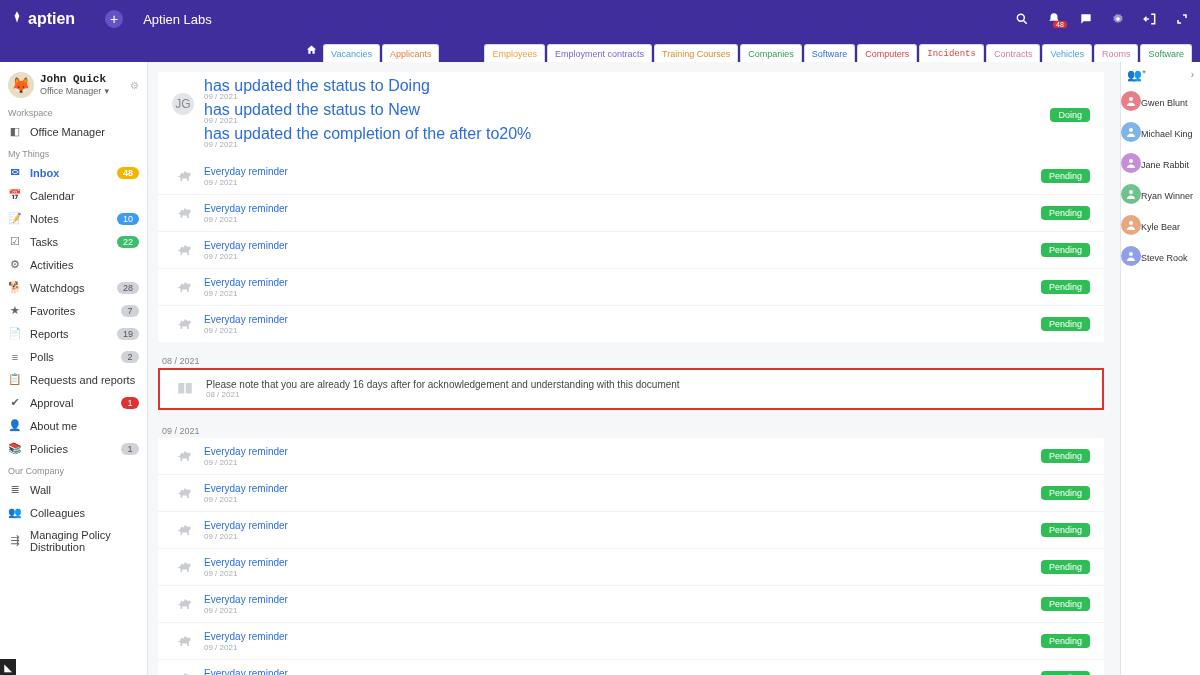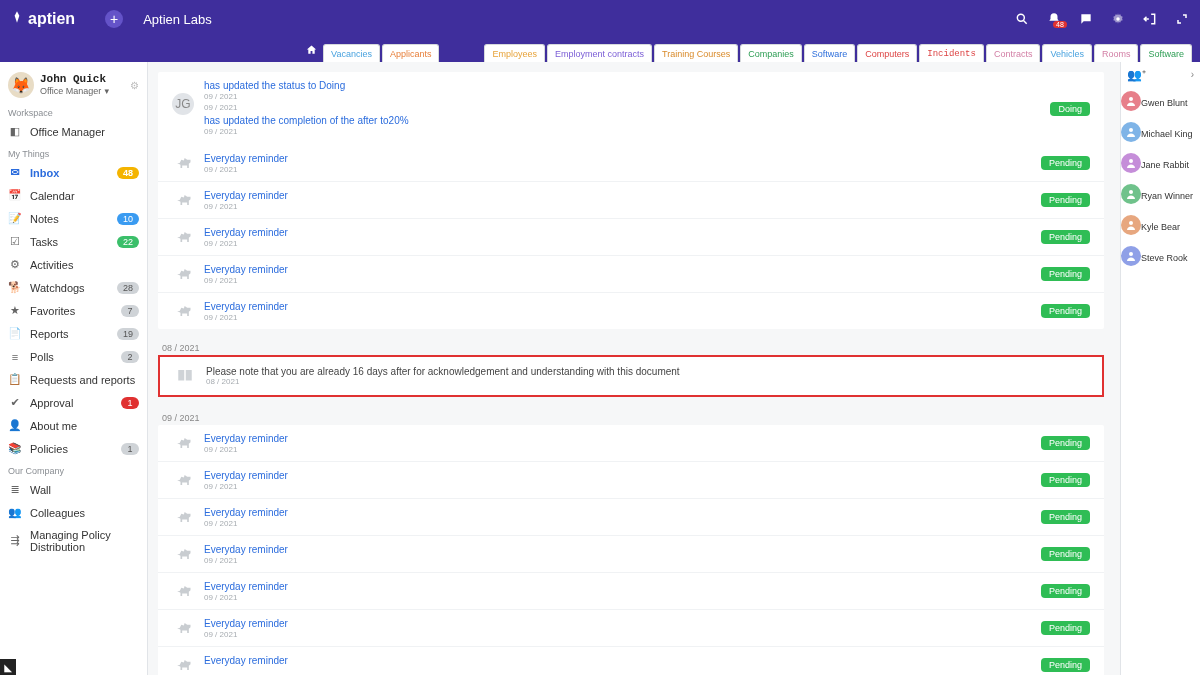--- a/index.html
+++ b/index.html
@@ -68,21 +68,21 @@
   .row:first-child{border-top:none;}
   .row-icon{width:22px;height:22px;margin-right:10px;display:flex;align-items:center;justify-content:center;color:#c9cdd1;font-size:16px;}
   .row-body{flex:1;}
   .row-title{font-size:10px;color:var(--blue-link);cursor:pointer;line-height:13px;}
   .row-date{font-size:8px;color:#a7acb1;}
   .row-badge{margin-left:8px;border-radius:4px;font-size:9px;color:#fff;padding:2px 8px;align-self:center;}
   .badge-doing{background:var(--green);}
   .badge-pending{background:var(--green);}
   .initials-circle{width:22px;height:22px;border-radius:50%;background:#e1e4e8;color:#888;font-size:12px;display:flex;align-items:center;justify-content:center;margin-right:10px;}
   .status-rows{border-top:none;}
-  .status-line{font-size:10px;color:var(--blue-link);line-height:13px;}
+  .status-line{font-size:16px;color:var(--blue-link);line-height:13px;}
   .status-date{font-size:8px;color:#a7acb1;margin-bottom:2px;}
   
   .alert{border:2px solid var(--red);background:#fff;padding:8px 14px;display:flex;align-items:center;margin-bottom:10px;}
   .alert-icon{width:22px;height:22px;margin-right:10px;color:#cfd3d7;font-size:16px;display:flex;align-items:center;justify-content:center;}
   .alert-body{flex:1;}
   .alert-text{font-size:10px;color:#444;}
   .alert-date{font-size:8px;color:#a7acb1;}
   
   .rail{width:80px;background:#fff;border-left:1px solid #e1e4e8;padding:4px 0;overflow-y:auto;}
   .rail-top{display:flex;align-items:center;justify-content:space-between;padding:0 6px 4px;}
@@ -272,20 +272,21 @@
       <div class="row status-rows" style="align-items:flex-start">
         <div style="width:32px;display:flex;justify-content:center;padding-top:14px">
           <div class="initials-circle">JG</div>
         </div>
         <div class="row-body" id="status-lines">
             <div>
               <div class="status-line">has updated the status to Doing</div>
     <div class="status-date">09 / 2021</div>
             </div>
             <div>
+              <div class="status-line">has updated the status to New</div>
     <div class="status-date">09 / 2021</div>
             </div>
             <div>
               <div class="status-line">has updated the completion of the after to20%</div>
     <div class="status-date">09 / 2021</div>
             </div>
           </div>
         <span class="row-badge badge-doing">Doing</span>
       </div>
       <div id="reminders1">

